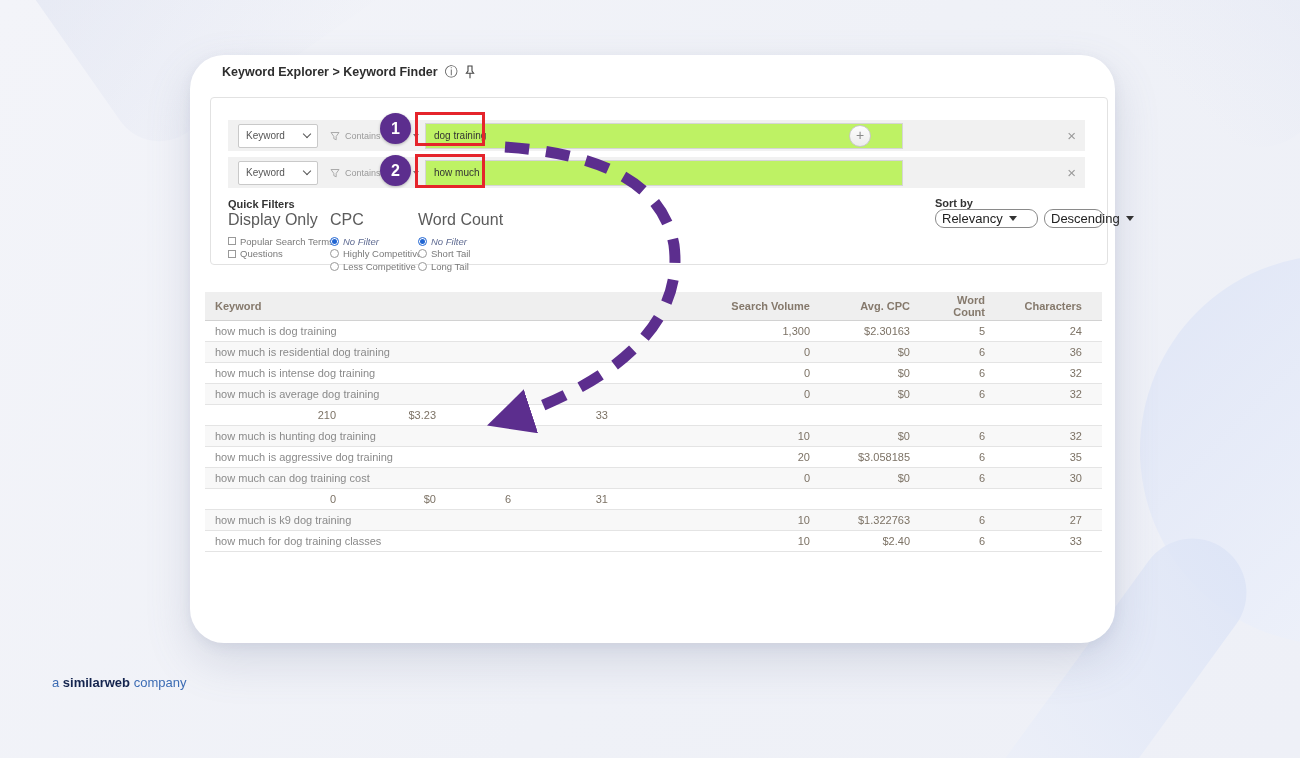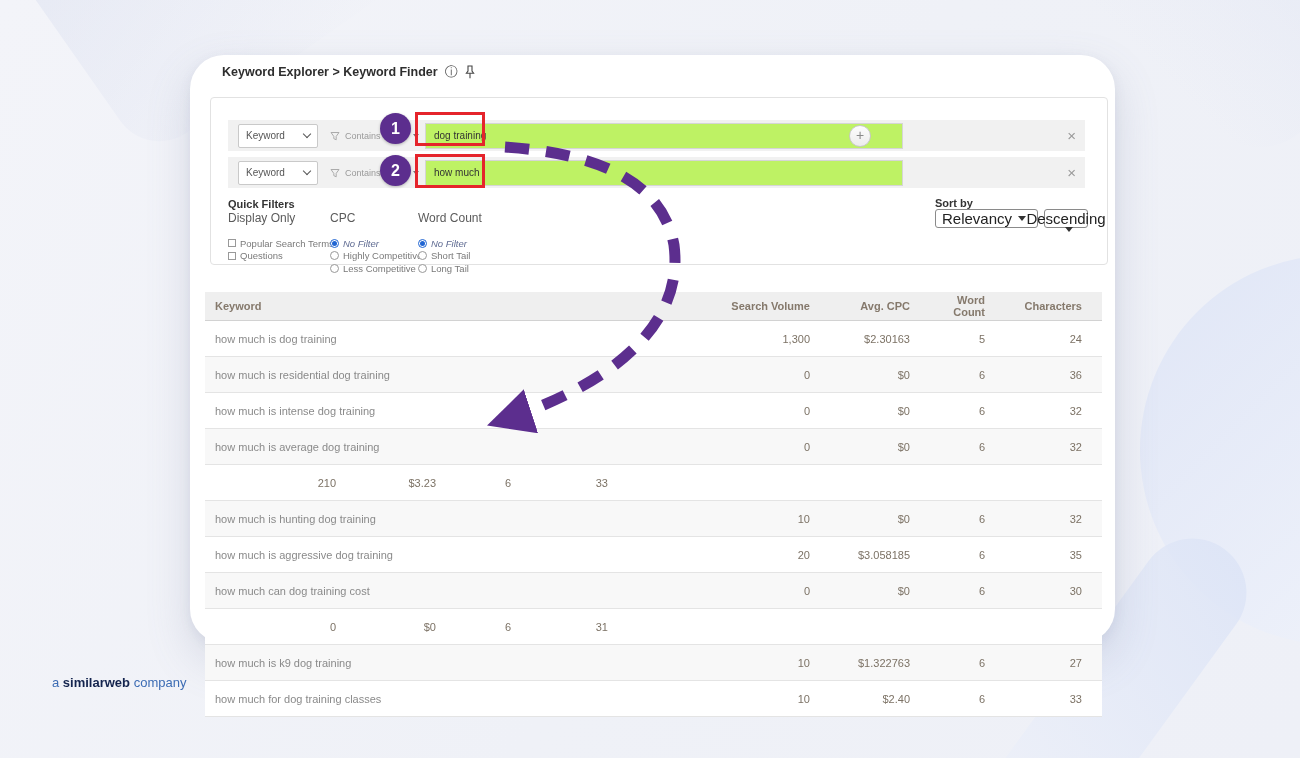--- a/index.html
+++ b/index.html
@@ -51,42 +51,42 @@
   .plus-btn { position:absolute; right:32px; top:2px; width:22px; height:22px; border-radius:50%;
               background:linear-gradient(#fdfdfd,#ececec); border:1px solid #c7c7c7; color:#8a8a8a;
               font-size:14px; line-height:19px; text-align:center; cursor:pointer; }
   .row-close { margin-left:auto; margin-right:9px; color:#9a9a9a; font-size:15px; line-height:15px; cursor:pointer; }
 
   
   .qf-title { position:absolute; left:228px; top:198px; font-size:11px; font-weight:bold; color:#333; }
   .qf-groups { position:absolute; left:228px; top:211px; display:flex; }
   .qf-group { white-space:nowrap; }
   .qf-group:nth-child(1){ width:102px; } .qf-group:nth-child(2){ width:88px; } .qf-group:nth-child(3){ width:95px; }
-  .qf-label { font-size:12px; color:#5b5b5b; margin-bottom:12px; }
+  .qf-label { font-size:16px; color:#5b5b5b; margin-bottom:6px; }
   .qf-opt { display:flex; align-items:center; gap:4px; height:12.5px; cursor:pointer; }
   .cbox { width:8px; height:8px; border:1px solid #999; background:#fff; flex:none; }
   .radio { width:9px; height:9px; border:1px solid #999; border-radius:50%; background:#fff; flex:none; }
   .radio.sel { border-color:#2065d2; }
   .radio.sel::after { content:''; display:block; width:5px; height:5px; margin:1px; border-radius:50%; background:#2065d2; }
   .qf-opt-label { font-size:9.5px; color:#7a7a7a; }
   .qf-opt-label.selected { font-style:italic; color:#5f6b92; }
 
   
   .sort-label { position:absolute; left:935px; top:197px; font-size:11px; font-weight:bold; color:#333; }
-  .sel-box { position:absolute; top:209px; height:19px; border:1px solid #8a8a8a; border-radius:3px; background:#fff;
+  .sel-box { position:absolute; top:209px; height:19px; border:1px solid #8a8a8a; border-radius:9px; background:#fff;
              display:flex; align-items:center; justify-content:flex-start; padding:0 6px;
-             font-size:15px; color:#222; cursor:pointer; }
+             font-size:13px; color:#222; cursor:pointer; }
   .sel-relevancy { left:935px; width:103px; }
-  .sel-direction { left:1044px; width:44px;flex-direction:column; }
+  .sel-direction { left:1044px; width:60px; }
   .sel-caret { width:0; height:0; border-left:4px solid transparent; border-right:4px solid transparent;
                border-top:5px solid #333; margin-left:6px; }
 
   
   .rtable { position:absolute; left:205px; top:292px; width:897px; }
-  .trow { display:flex; align-items:center; height:36px; border-bottom:1px solid #e4e4e4; background:#fff; }
+  .trow { display:flex; align-items:center; height:21px; border-bottom:1px solid #e4e4e4; background:#fff; }
   .trow.alt { background:#f8f8f8; }
   .thead { height:29px; background:#efefef; border-bottom:1px solid #d2d2d2; font-weight:bold; }
   .tcell { font-size:11px; }
   .tcell.c0 { flex:1 1 auto; text-align:left; padding-left:10px; color:#8a8a8a; }
   .tcell.c1 { flex:0 0 150px; text-align:right; padding-right:19px; color:#7c7265; }
   .tcell.c2 { flex:0 0 100px; text-align:right; padding-right:19px; color:#7c7265; }
   .tcell.c3 { flex:0 0 76px;  text-align:right; padding-right:20px; color:#7c7265; }
   .tcell.c4 { flex:0 0 97px;  text-align:right; padding-right:20px; color:#7c7265; }
   .thead .tcell.c0 { color:#85796c; } .thead .tcell { color:#85796c; }
 

